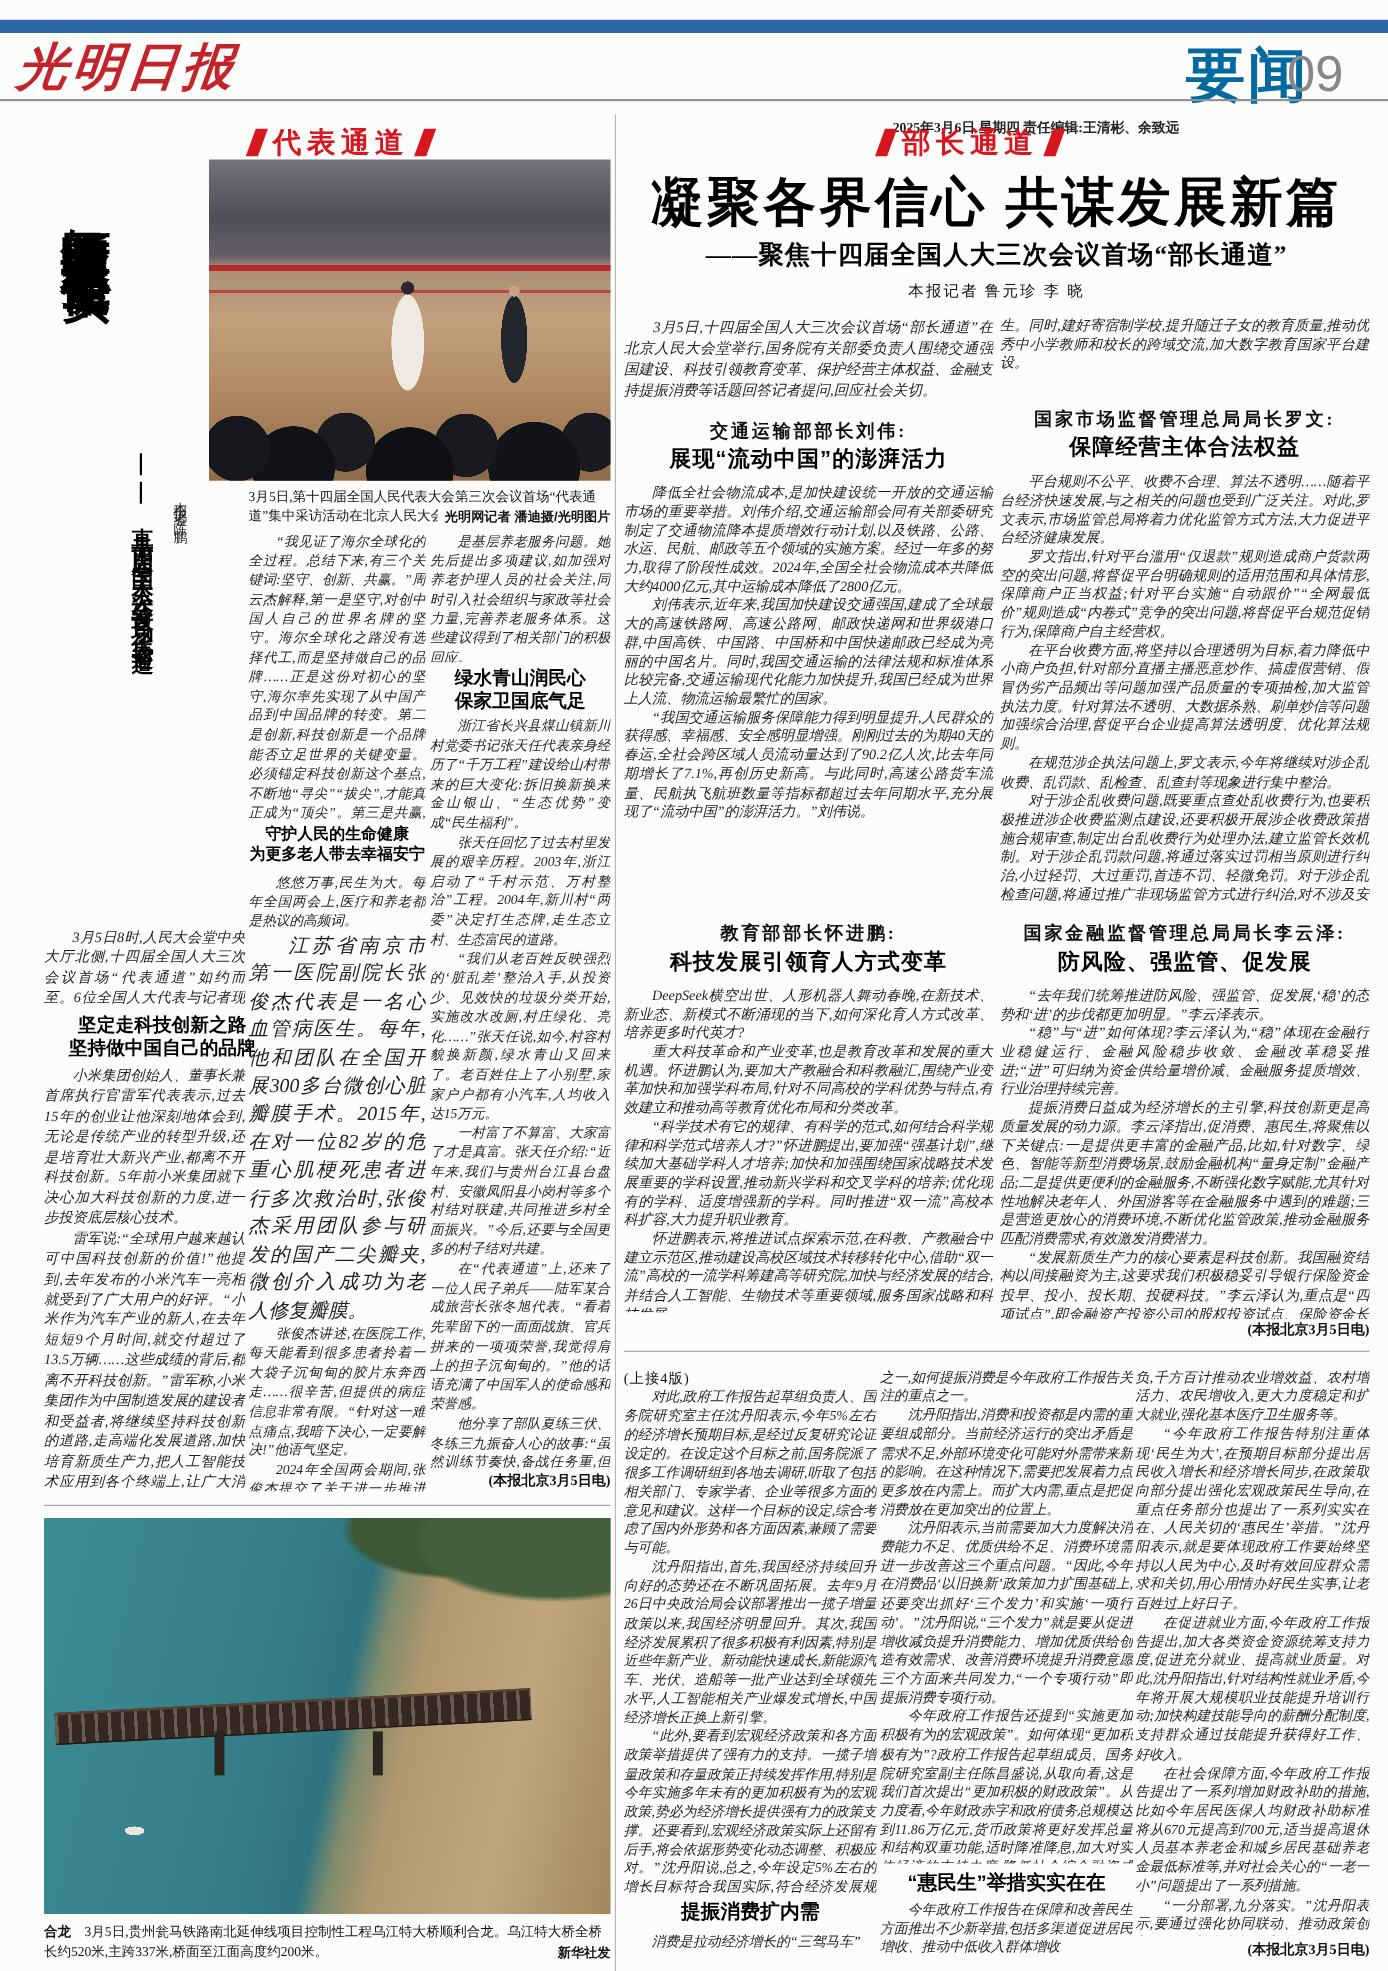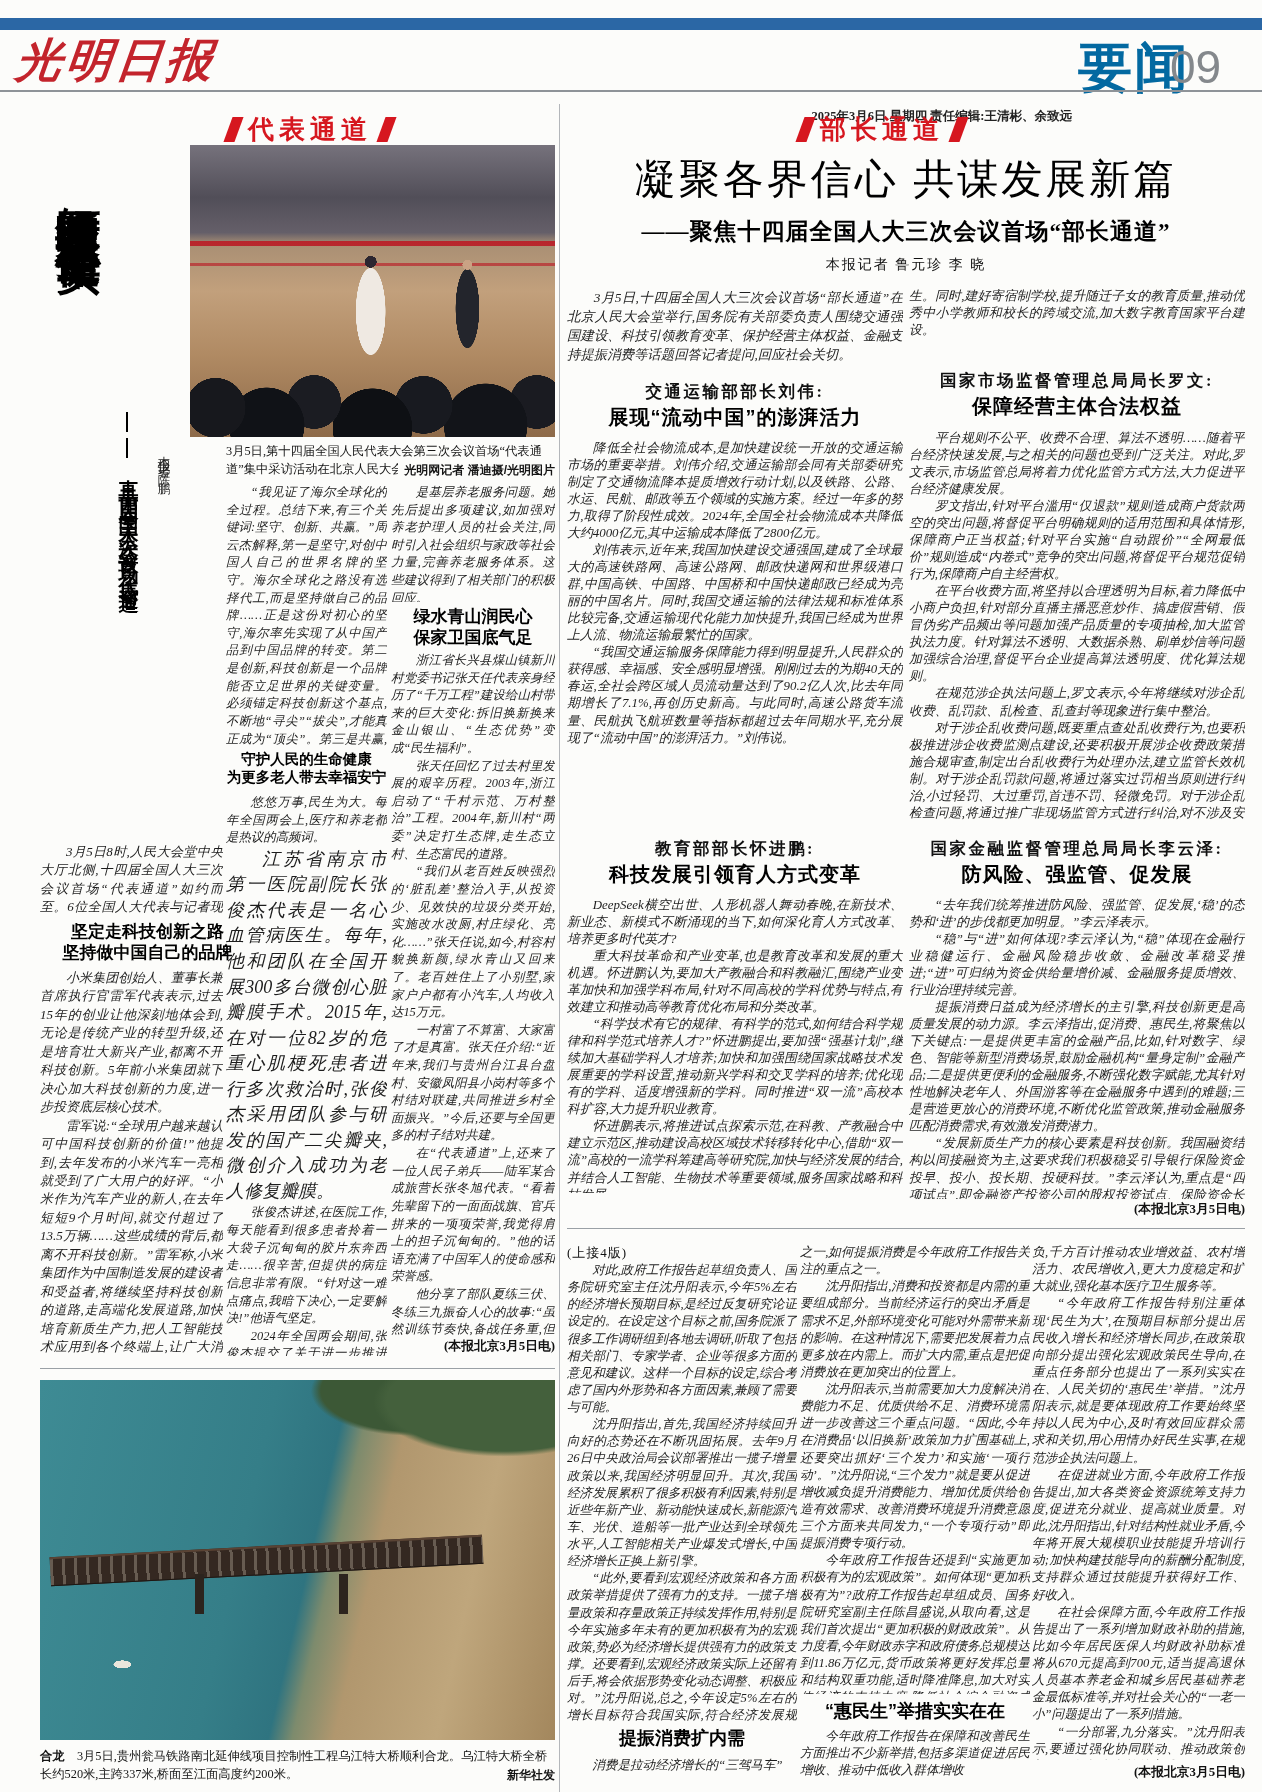--- a/index.html
+++ b/index.html
@@ -23,21 +23,21 @@
   
   .vtitle { writing-mode:vertical-rl; font-size:45px; font-weight:900; letter-spacing:2px; color:#000; }
   .vsub { writing-mode:vertical-rl; font-size:20px; font-weight:700; letter-spacing:6px; color:#000; }
   .vby { writing-mode:vertical-rl; font-size:12.5px; letter-spacing:3px; color:#222; }
   .caption { font-size:12.3px; line-height:1.45; color:#151515; }
   .caption .credit { position:absolute; right:0; bottom:0; font-weight:bold; font-family:"Liberation Sans","DejaVu Sans",sans-serif; font-size:12px; background:#fcfcfa; padding-left:6px; }
   .col-sub { text-align:center; font-weight:900; line-height:1.25; color:#000; font-family:"Liberation Sans","DejaVu Sans",sans-serif; }
   .org { text-align:center; font-size:16.5px; letter-spacing:2.5px; color:#111; font-weight:600; }
   .sec-title { text-align:center; font-size:20px; font-weight:900; color:#000; letter-spacing:1px; font-family:"Liberation Sans","DejaVu Sans",sans-serif; }
   .dl { font-weight:bold; text-align:right; font-size:12.8px; color:#111; }
-  .h-main { text-align:center; font-size:41px; font-weight:400; color:#000; letter-spacing:3px; font-family:"Liberation Sans","DejaVu Sans",sans-serif; }
+  .h-main { text-align:center; font-size:48px; font-weight:700; color:#000; letter-spacing:3px; font-family:"Liberation Sans","DejaVu Sans",sans-serif; }
   .h-sub { text-align:center; font-size:23px; font-weight:bold; color:#000; letter-spacing:1px; }
   .h-by { text-align:center; font-size:14px; color:#111; letter-spacing:2px; }
   .note { font-size:13px; color:#111; letter-spacing:1px; }
   
   .photo1 { background:
     radial-gradient(circle 30px at 7% 90%, #17181d 0 99%, transparent 100%),
     radial-gradient(circle 38px at 21% 96%, #101217 0 99%, transparent 100%),
     radial-gradient(circle 27px at 34% 88%, #1b1c22 0 99%, transparent 100%),
     radial-gradient(circle 40px at 50% 97%, #0e1014 0 99%, transparent 100%),
     radial-gradient(circle 29px at 64% 89%, #181a20 0 99%, transparent 100%),
@@ -216,20 +216,20 @@
     <p class="p" style="font-size:12.6px;line-height:1.36;text-indent:0">之一,如何提振消费是今年政府工作报告关注的重点之一。</p>
     <p class="p" style="font-size:12.6px;line-height:1.36">沈丹阳指出,消费和投资都是内需的重要组成部分。当前经济运行的突出矛盾是需求不足,外部环境变化可能对外需带来新的影响。在这种情况下,需要把发展着力点更多放在内需上。而扩大内需,重点是把促消费放在更加突出的位置上。</p>
     <p class="p" style="font-size:12.6px;line-height:1.36">沈丹阳表示,当前需要加大力度解决消费能力不足、优质供给不足、消费环境需进一步改善这三个重点问题。“因此,今年在消费品‘以旧换新’政策加力扩围基础上,还要突出抓好‘三个发力’和实施‘一项行动’。”沈丹阳说,“三个发力”就是要从促进增收减负提升消费能力、增加优质供给创造有效需求、改善消费环境提升消费意愿三个方面来共同发力,“一个专项行动”即提振消费专项行动。</p>
     <p class="p" style="font-size:12.6px;line-height:1.36">今年政府工作报告还提到“实施更加积极有为的宏观政策”。如何体现“更加积极有为”?政府工作报告起草组成员、国务院研究室副主任陈昌盛说,从取向看,这是我们首次提出“更加积极的财政政策”。从力度看,今年财政赤字和政府债务总规模达到11.86万亿元,货币政策将更好发挥总量和结构双重功能,适时降准降息,加大对实体经济的支持力度,降低社会综合融资成本。</p>
   </div>
   <div class="abs col-sub" style="left:800px;top:1700px;width:230px;font-size:18px">“惠民生”举措实实在在</div>
   <div class="abs p clip" style="left:800px;top:1728px;width:230px;height:58px;font-size:12.6px;line-height:1.36">今年政府工作报告在保障和改善民生方面推出不少新举措,包括多渠道促进居民增收、推动中低收入群体增收</div>
 
   <div class="abs clip" style="left:1032px;top:1244px;width:213px;height:516px">
     <p class="p" style="font-size:12.6px;line-height:1.36;text-indent:0">负,千方百计推动农业增效益、农村增活力、农民增收入,更大力度稳定和扩大就业,强化基本医疗卫生服务等。</p>
-    <p class="p" style="font-size:12.6px;line-height:1.36">“今年政府工作报告特别注重体现‘民生为大’,在预期目标部分提出居民收入增长和经济增长同步,在政策取向部分提出强化宏观政策民生导向,在重点任务部分也提出了一系列实实在在、人民关切的‘惠民生’举措。”沈丹阳表示,就是要体现政府工作要始终坚持以人民为中心,及时有效回应群众需求和关切,用心用情办好民生实事,在规范涉企执法问题上。</p>
+    <p class="p" style="font-size:12.6px;line-height:1.36">“今年政府工作报告特别注重体现‘民生为大’,在预期目标部分提出居民收入增长和经济增长同步,在政策取向部分提出强化宏观政策民生导向,在重点任务部分也提出了一系列实实在在、人民关切的‘惠民生’举措。”沈丹阳表示,就是要体现政府工作要始终坚持以人民为中心,及时有效回应群众需求和关切,用心用情办好民生实事,让老百姓过上好日子。</p>
     <p class="p" style="font-size:12.6px;line-height:1.36">在促进就业方面,今年政府工作报告提出,加大各类资金资源统筹支持力度,促进充分就业、提高就业质量。对此,沈丹阳指出,针对结构性就业矛盾,今年将开展大规模职业技能提升培训行动;加快构建技能导向的薪酬分配制度,支持群众通过技能提升获得好工作、好收入。</p>
     <p class="p" style="font-size:12.6px;line-height:1.36">在社会保障方面,今年政府工作报告提出了一系列增加财政补助的措施,比如今年居民医保人均财政补助标准将从670元提高到700元,适当提高退休人员基本养老金和城乡居民基础养老金最低标准等,并对社会关心的“一老一小”问题提出了一系列措施。</p>
     <p class="p" style="font-size:12.6px;line-height:1.36">“一分部署,九分落实。”沈丹阳表示,要通过强化协同联动、推动政策创新、强化督查考核等方式,确保今年政府工作报告的各项政策举措落地见效。</p>
   </div>
   <div class="abs dl" style="left:1032px;top:1764px;width:213px">(本报北京3月5日电)</div>
 
 </div>
 
 </body></html>

